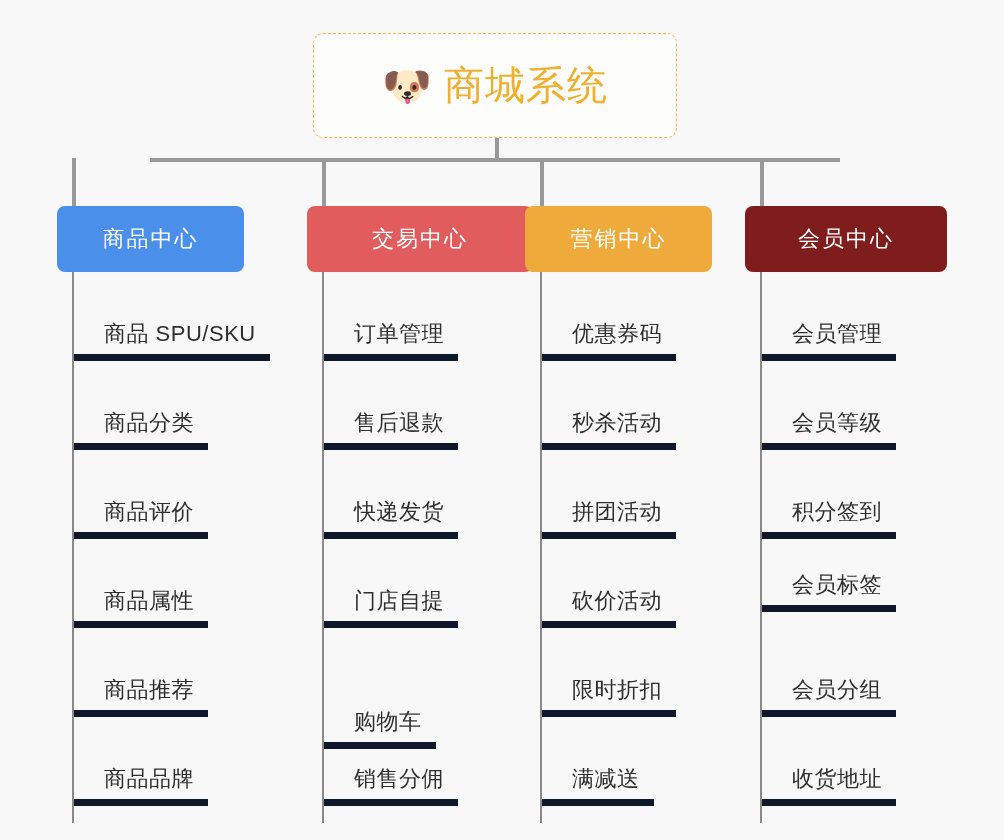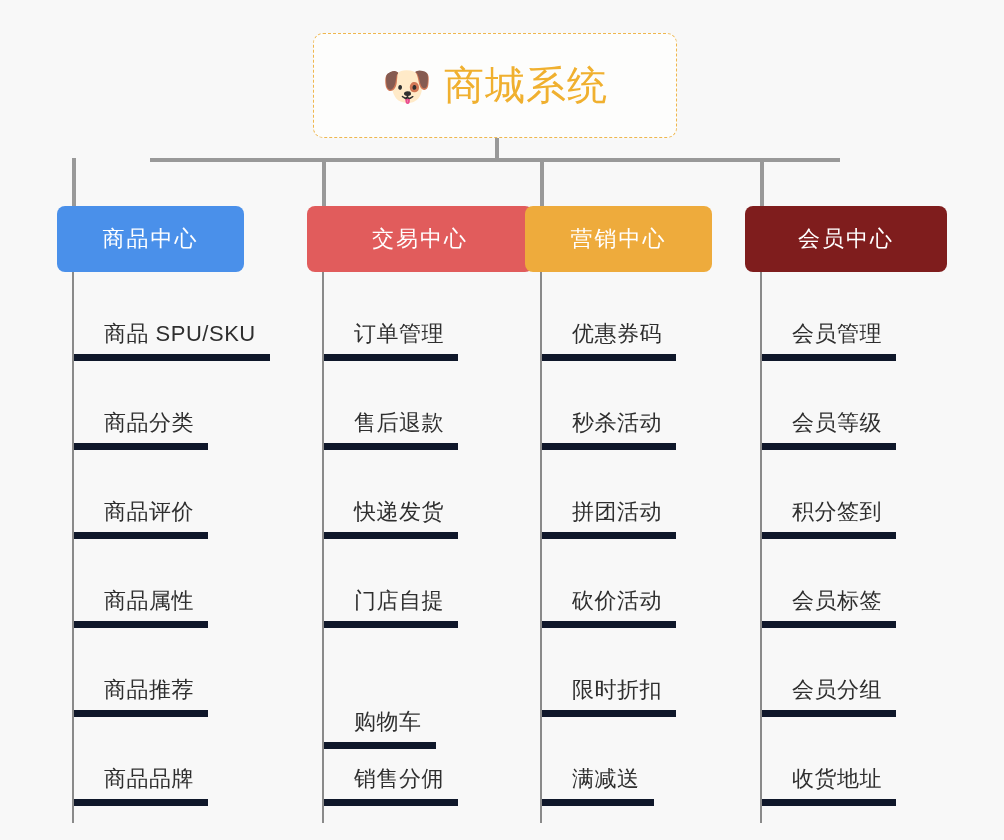--- a/index.html
+++ b/index.html
@@ -221,21 +221,21 @@
         <div class="branch-spine"></div>
         <div class="leaf" style="top: 0px;">
           <div class="leaf-inner"><span class="leaf-label">会员管理</span></div>
         </div>
         <div class="leaf" style="top: 89px;">
           <div class="leaf-inner"><span class="leaf-label">会员等级</span></div>
         </div>
         <div class="leaf" style="top: 178px;">
           <div class="leaf-inner"><span class="leaf-label">积分签到</span></div>
         </div>
-        <div class="leaf" style="top: 267px;">
+        <div class="leaf" style="top: 251px;">
           <div class="leaf-inner"><span class="leaf-label">会员标签</span></div>
         </div>
         <div class="leaf" style="top: 356px;">
           <div class="leaf-inner"><span class="leaf-label">会员分组</span></div>
         </div>
         <div class="leaf" style="top: 445px;">
           <div class="leaf-inner"><span class="leaf-label">收货地址</span></div>
         </div>
       </div>
     </div>

